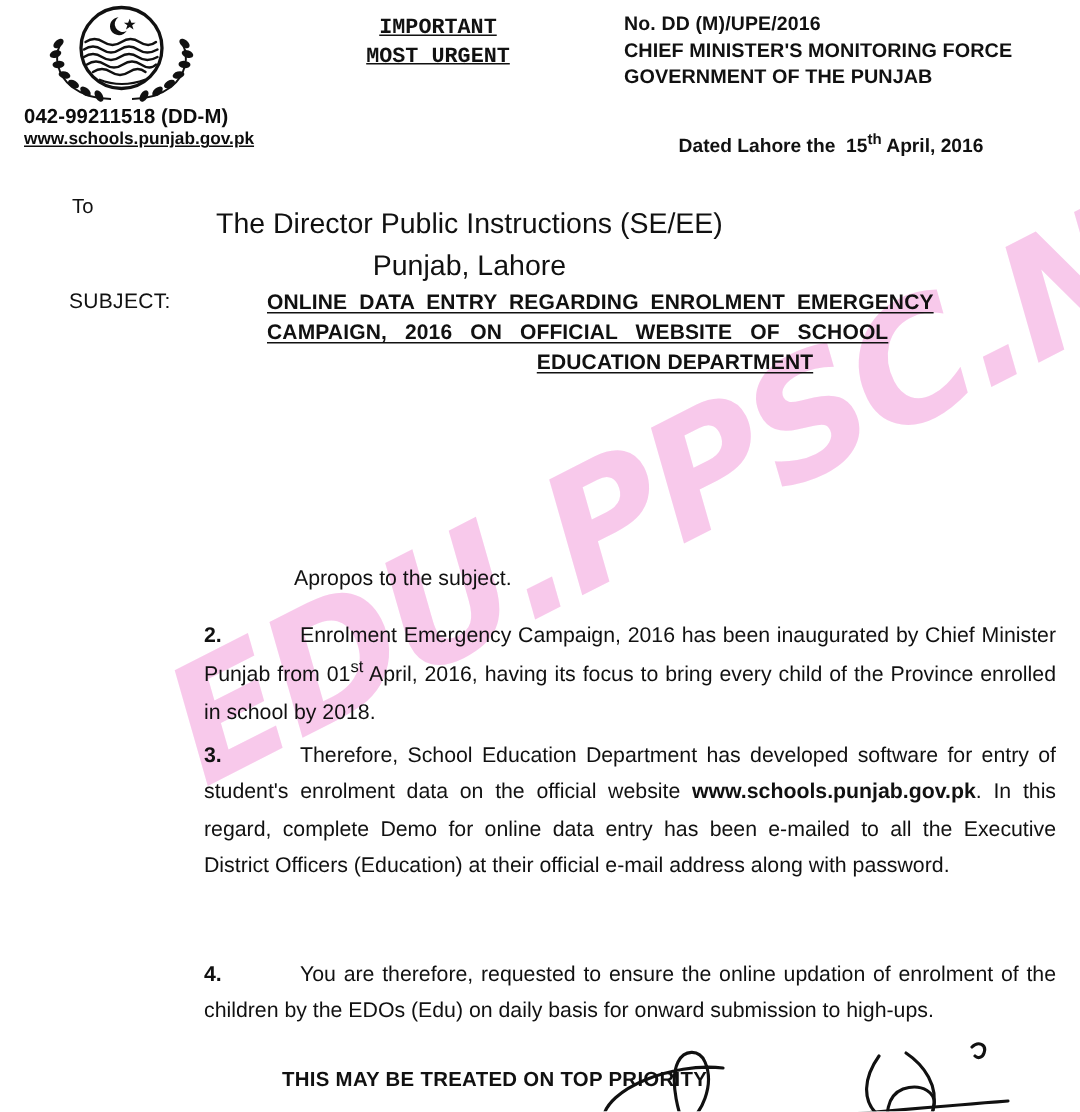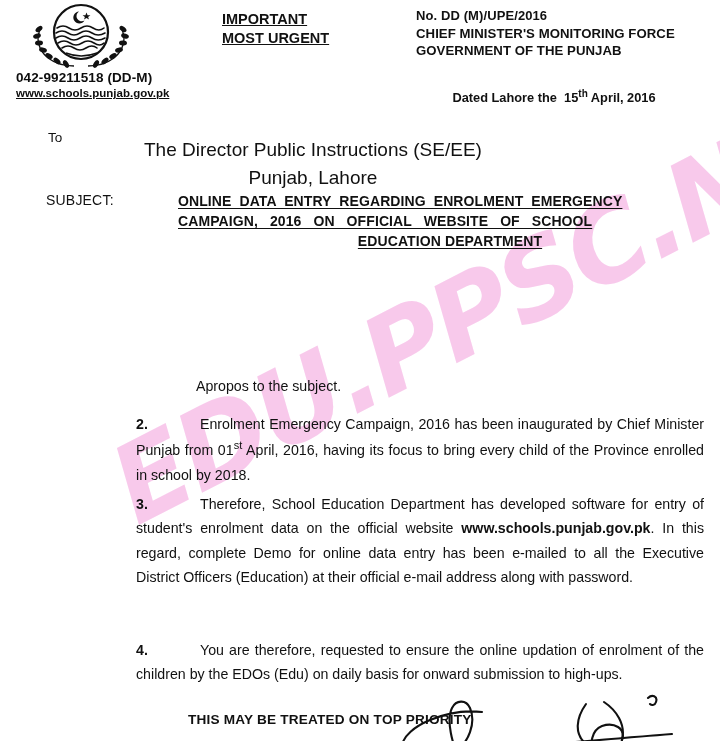--- a/index.html
+++ b/index.html
@@ -76,25 +76,26 @@
     font-weight: bold;
     text-decoration: underline;
     color: #0d0d0d;
     display: block;
   }
 
   #urgent {
     position: absolute;
     left: 222px;
     top: 10px;
-    text-align: left;
+    text-align: center;
     width: 140px;
     font-size: 14.5px;
     font-weight: bold;
     line-height: 1.33;
+    font-family: Liberation Mono, monospace;
   }
   #urgent span { display: block; text-decoration: underline; }
 
   #office {
     position: absolute;
     left: 416px;
     top: 8px;
     width: 308px;
     line-height: 1.3;
   }

